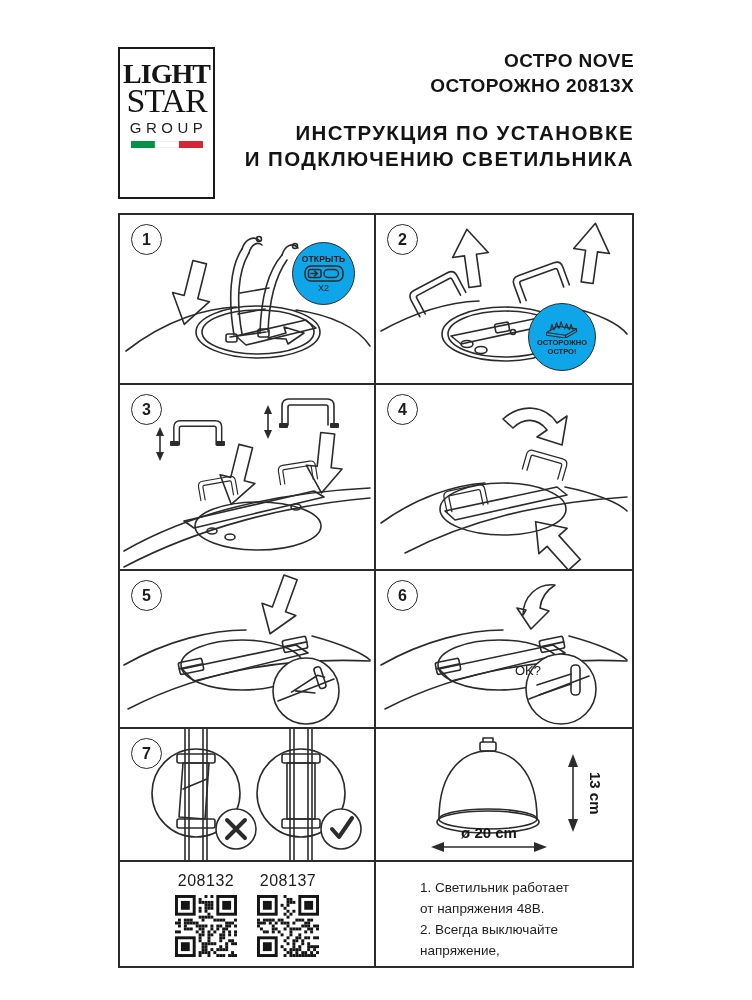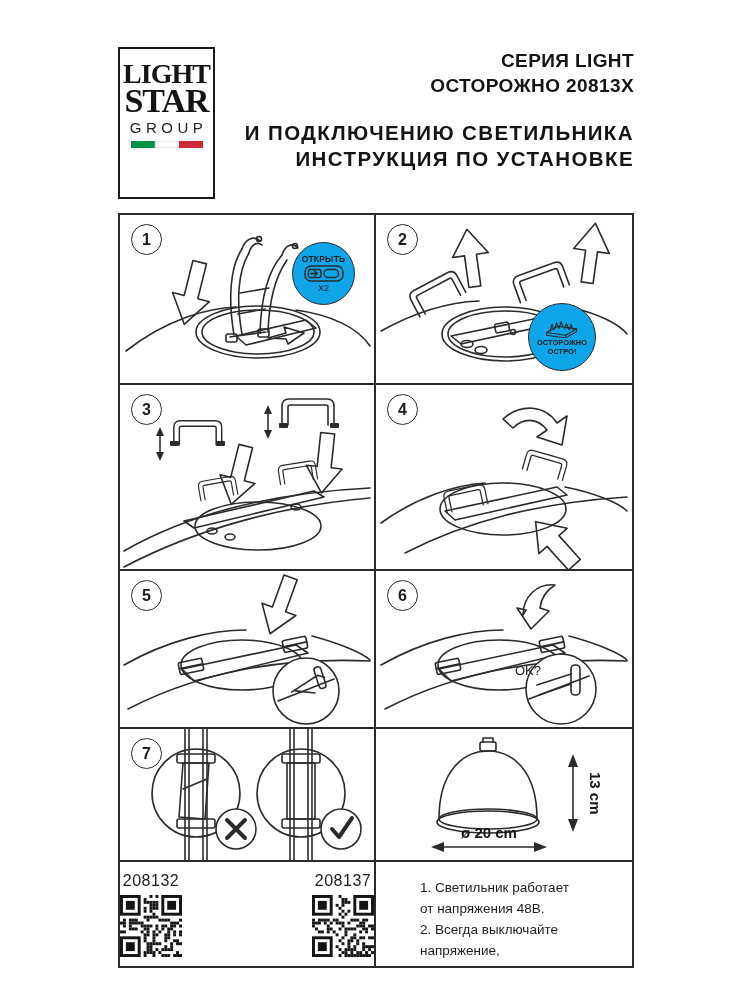--- a/index.html
+++ b/index.html
@@ -4,21 +4,21 @@
 <style>
   html,body{margin:0;padding:0;background:#fff;}
   .page{position:relative;width:752px;height:1000px;background:#fff;overflow:hidden;
         font-family:"Liberation Sans",sans-serif;color:#1c1c1c;}
 
   
   .logo-box{position:absolute;left:118px;top:47px;width:97px;height:152px;
             border:2px solid #1a1a1a;box-sizing:border-box;text-align:center;}
   .logo-light{font-family:"Liberation Serif",serif;font-weight:bold;font-size:28px;
               line-height:26px;margin-top:12px;letter-spacing:-1px;color:#141414;}
-  .logo-star{font-family:"Liberation Serif",serif;font-weight:bold;font-size:34px;
+  .logo-star{font-family:"Liberation Serif",serif;font-weight:normal;font-size:34px;
              line-height:28px;letter-spacing:-1px;color:#141414;}
   .logo-group{font-size:15px;letter-spacing:4.5px;margin-top:4px;margin-left:4px;color:#222;}
   .logo-flag{display:block;margin:5px auto 0 auto;}
 
   .hdr-series{position:absolute;right:118px;top:48px;text-align:right;
               font-weight:bold;font-size:19px;line-height:25px;letter-spacing:.4px;color:#141414;}
   .hdr-title{position:absolute;right:118px;top:120px;text-align:right;
              font-weight:bold;font-size:20.5px;line-height:26px;letter-spacing:1.4px;color:#141414;}
 
   
@@ -48,21 +48,21 @@
   .badge-open .t{font-size:8.5px;font-weight:bold;letter-spacing:.2px;}
   .badge-open .s{font-size:9px;font-weight:normal;margin-top:1px;}
   .latch{margin-top:1px;}
   .latch rect,.latch path{fill:none;stroke:#2b2b2b;stroke-width:1.5;stroke-linecap:round;stroke-linejoin:round;}
   .badge-sharp{left:152px;top:88px;width:68px;height:68px;}
   .badge-sharp .t{font-size:7.5px;font-weight:bold;line-height:9px;text-align:center;}
   .spiky path,.spiky polygon{fill:none;stroke:#2b2b2b;stroke-width:1.2;stroke-linecap:round;stroke-linejoin:round;}
   .ok-label{position:absolute;left:139px;top:92px;font-size:13px;font-weight:normal;z-index:4;}
 
   
-  .qr-row{display:flex;justify-content:space-between;align-items:flex-start;gap:20px;padding-top:10px;}
+  .qr-row{display:flex;justify-content:center;align-items:flex-start;gap:20px;padding-top:10px;}
   .qr-item{text-align:center;}
   .qr-code{font-size:16px;letter-spacing:.5px;color:#1c1c1c;margin-bottom:5px;}
   svg.qr rect{fill:#151515;}
   .notes{padding:15px 10px 0 44px;font-size:13.5px;line-height:21px;color:#1e1e1e;}
 </style>
 </head>
 <body>
 
 <div class="page">
 
@@ -77,26 +77,26 @@
     <div class="logo-star">STAR</div>
     <div class="logo-group">GROUP</div>
     <svg class="logo-flag" width="72" height="7" viewBox="0 0 72 7">
       <rect x="0" y="0" width="24" height="7" fill="#009246"></rect>
       <rect x="24" y="0" width="24" height="7" stroke="#bbb" stroke-width="0.5" fill="#ffffff"></rect>
       <rect x="48" y="0" width="24" height="7" fill="#ce2b37"></rect>
     </svg>
   </div>
 
   <div class="hdr-series">
-    <div>СЕРИЯ LIGHT</div>
+    <div>ОСТРО NOVE</div>
     <div>ОСТОРОЖНО 20813X</div>
   </div>
   <div class="hdr-title">
+    <div>ИНСТРУКЦИЯ ПО УСТАНОВКЕ</div>
     <div>И ПОДКЛЮЧЕНИЮ СВЕТИЛЬНИКА</div>
-    <div>ИНСТРУКЦИЯ ПО УСТАНОВКЕ</div>
   </div>
 
   <div class="grid">
 
     <div class="cell">
       <div class="stepnum">1</div>
       <svg class="art" viewBox="0 0 254 168">
         <path d="M6,136 C48,103 90,93 116,92"></path>
         <path d="M176,95 C212,100 238,113 250,131"></path>
         <ellipse cx="138" cy="117" rx="62" ry="26"></ellipse>

